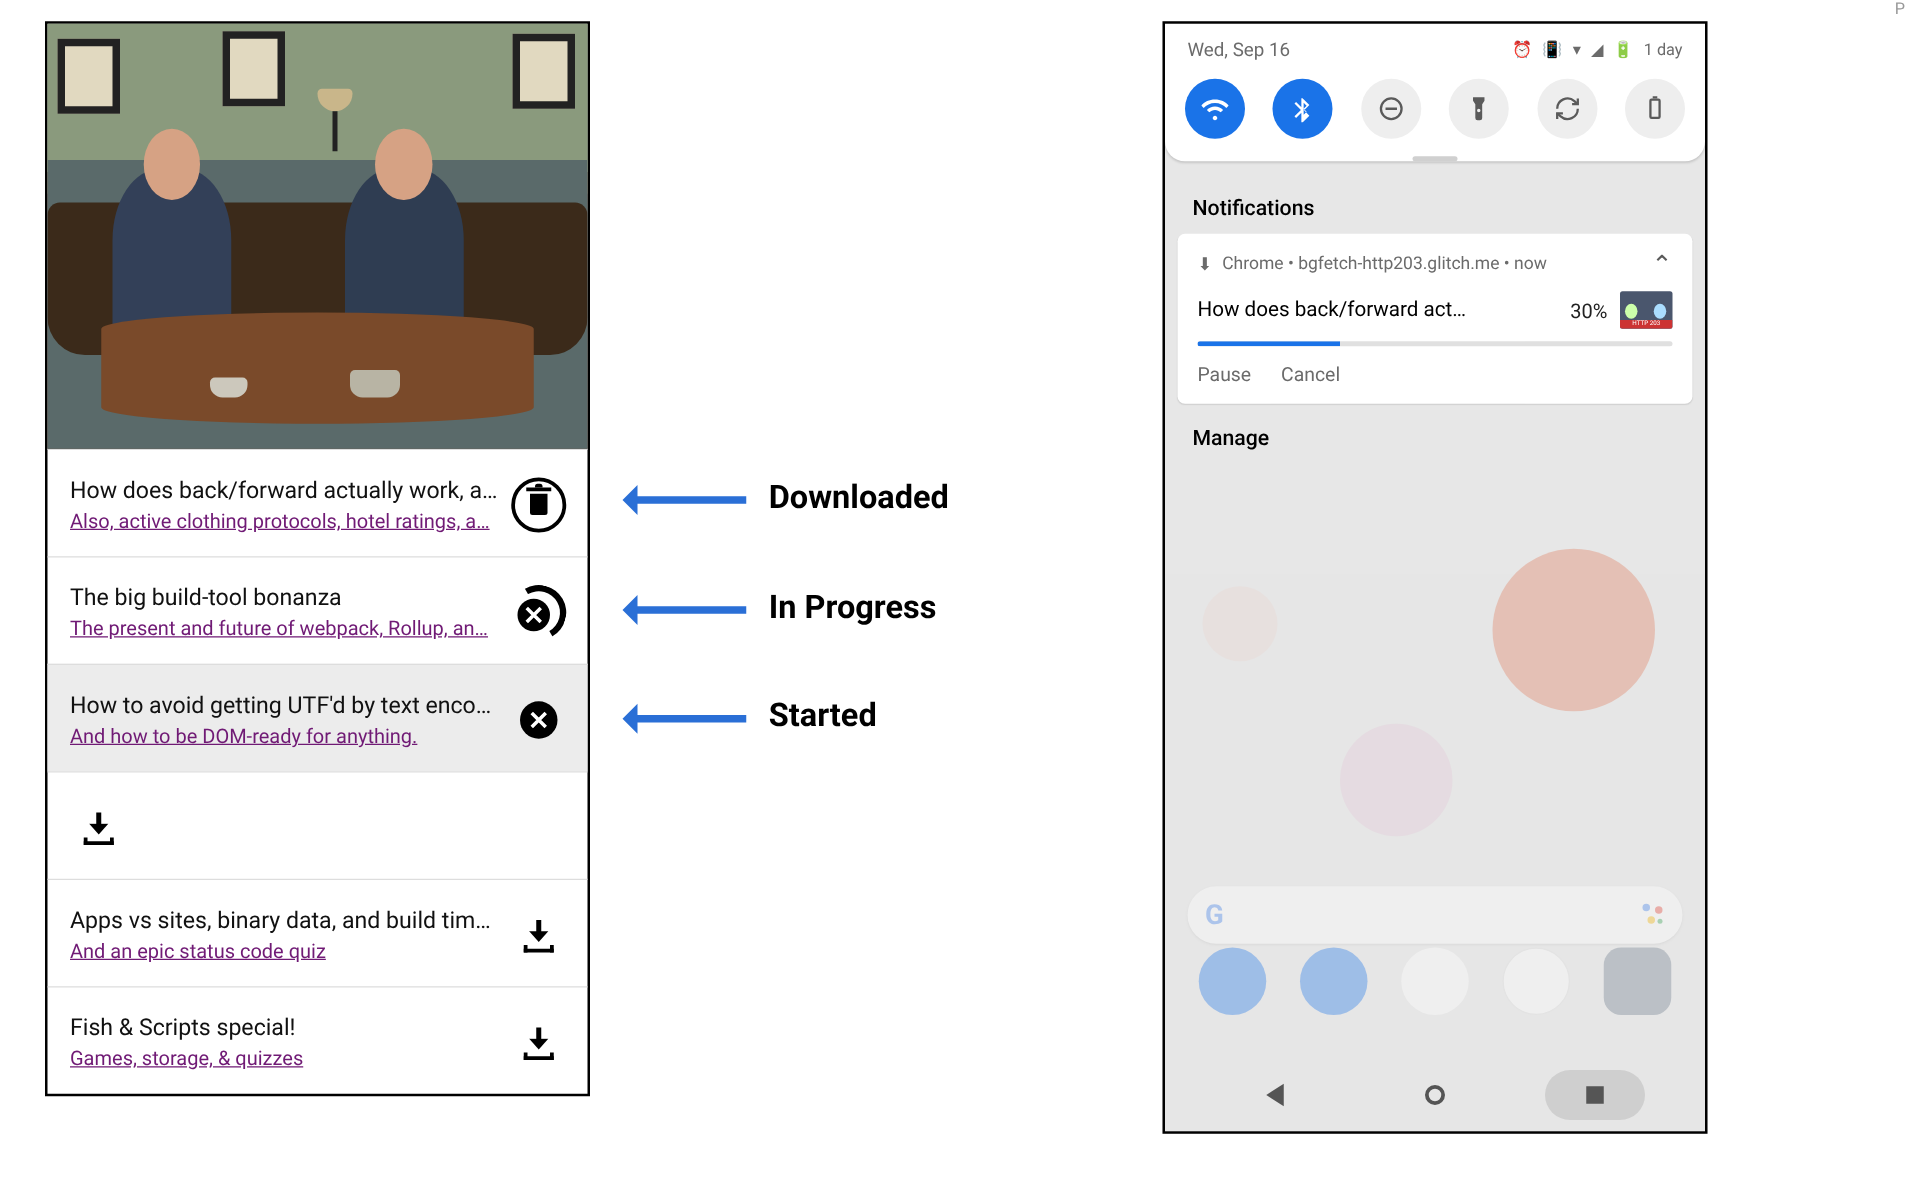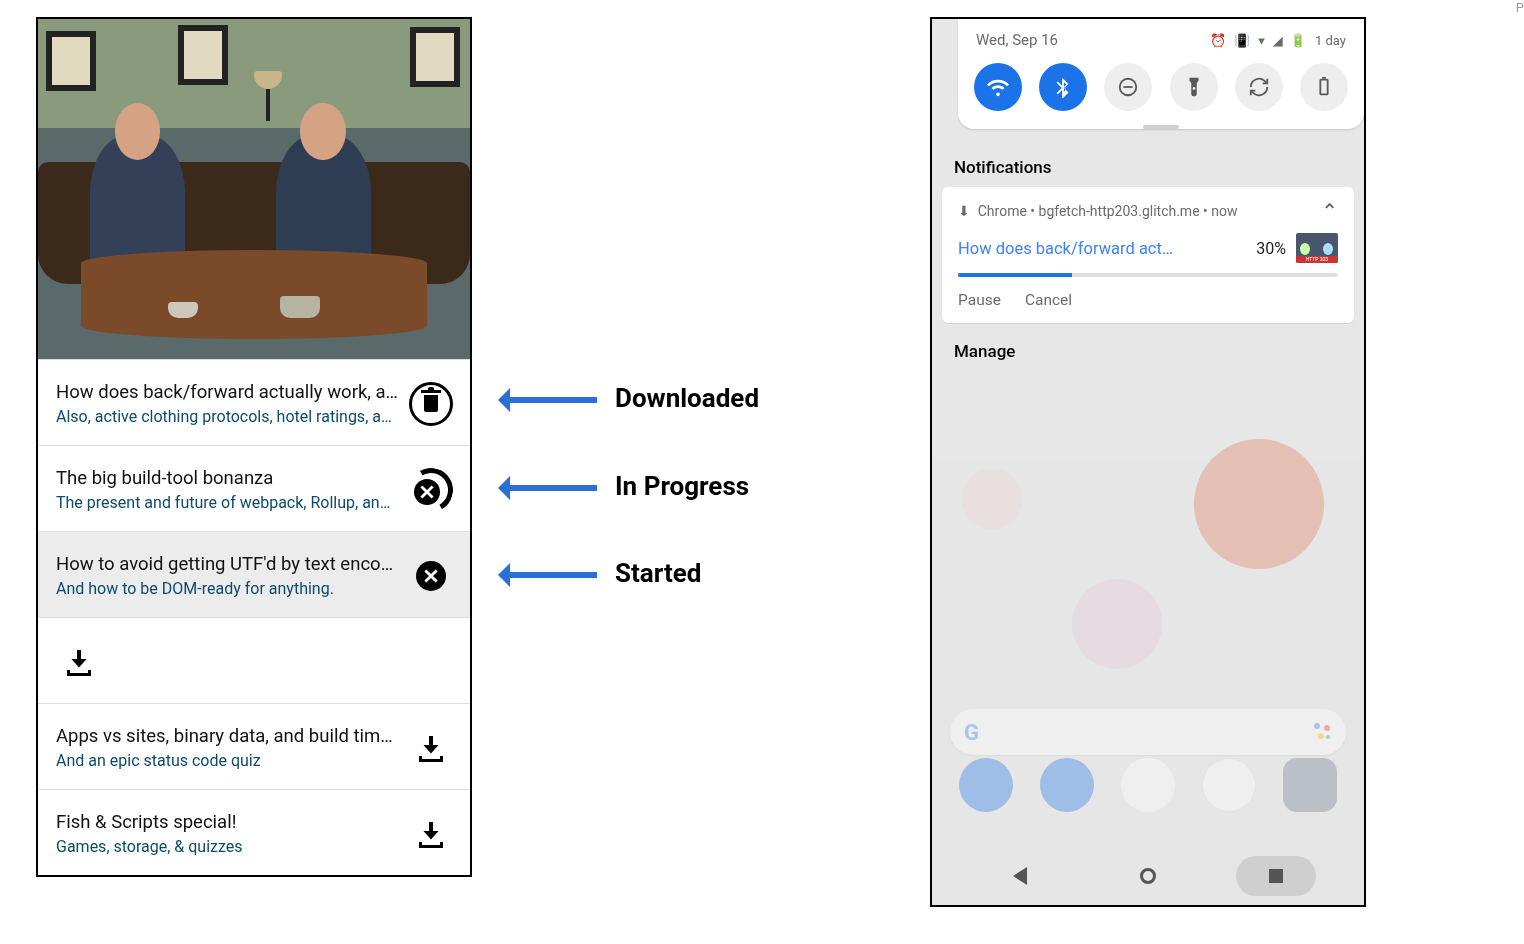--- a/index.html
+++ b/index.html
@@ -60,24 +60,25 @@
       font-size: 18.5px;
       color: #111;
       white-space: nowrap;
       overflow: hidden;
       text-overflow: ellipsis;
       margin-bottom: 4px;
       font-weight: 400;
     }
     .item-sub {
       font-size: 16px;
-      color: #0c4a6e;
+      color: #701a75;
       white-space: nowrap;
       overflow: hidden;
       text-overflow: ellipsis;
+      text-decoration: underline;
     }
     .item-action { flex: 0 0 auto; width: 46px; height: 46px; display:flex; align-items:center; justify-content:center; }
 
     
     .trash-ring { width:44px; height:44px; border:3.5px solid #000; border-radius:50%; display:flex; align-items:center; justify-content:center; }
     .trash-body { position:relative; width:14px; height:17px; background:#000; border-radius:0 0 2px 2px; }
     .trash-body::before { content:""; position:absolute; top:-5px; left:-3px; width:20px; height:3px; background:#000; }
     .trash-body::after { content:""; position:absolute; top:-8px; left:4px; width:6px; height:3px; background:#000; border-radius:2px 2px 0 0; }
 
     .progress-wrap { position:relative; width:44px; height:44px; }
@@ -146,21 +147,21 @@
     .section-label { font-size:17px; color:#000000; padding: 18px 22px 10px 22px; font-weight:500; }
 
     .notif-card {
       background:#fff; margin: 0 10px; border-radius: 6px;
       padding: 12px 16px 14px 16px;
       box-shadow: 0 1px 1px rgba(0,0,0,.1);
     }
     .notif-head { display:flex; align-items:center; gap:8px; font-size:14px; color:#6b6b6b; }
     .notif-head .chev { margin-left:auto; font-size:20px; color:#5a5a5a;}
     .notif-body { display:flex; align-items:center; margin-top:10px; gap:10px; }
-    .notif-title { font-size:16.5px; color:#3b82f6; flex:1; white-space:nowrap; overflow:hidden; text-overflow:ellipsis; }
+    .notif-title { font-size:16.5px; color:#000000; flex:1; white-space:nowrap; overflow:hidden; text-overflow:ellipsis; }
     .notif-pct { font-size:16px; color:#222; }
     .notif-thumb { width:42px; height:30px; background:#4a566d; border-radius:2px; position:relative; overflow:hidden; }
     .notif-thumb .t1 { position:absolute; left:4px; bottom:8px; width:10px; height:12px; background:#cfa; border-radius:50%;}
     .notif-thumb .t2 { position:absolute; right:5px; bottom:8px; width:10px; height:12px; background:#adf; border-radius:50%;}
     .notif-thumb .bar { position:absolute; left:0; right:0; bottom:0; height:7px; background:#c33; font-size:5px; color:#fff; text-align:center; line-height:7px;}
     .progress-bar { height:4px; background:#e0e0e0; margin-top:10px; border-radius:2px; overflow:hidden; }
     .progress-fill { height:100%; background:#1a73e8; }
     .notif-actions { display:flex; gap:24px; margin-top:14px; font-size:15.5px; color:#6b6b6b; }
 
     .phone-bg {
@@ -318,21 +319,21 @@
     </div>
     <div class="dock">
       <div class="app" style="background:#1a73e8;"></div>
       <div class="app" style="background:#1a73e8;"></div>
       <div class="app" style="background:#fff;"></div>
       <div class="app" style="background:#fff; border:1px solid #ddd;"></div>
       <div class="app" style="background:#6b7a8a; border-radius:14px;"></div>
     </div>
   </div>
 
-  <div class="shade" style="position:relative; z-index:2;margin-left:26px;">
+  <div class="shade" style="position:relative; z-index:2;">
     <div class="status-row">
       <span>Wed, Sep 16</span>
       <span class="status-icons">
         <span>⏰</span>
         <span>📳</span>
         <span>▾</span>
         <span>◢</span>
         <span>🔋</span>
         <span>1 day</span>
       </span>

